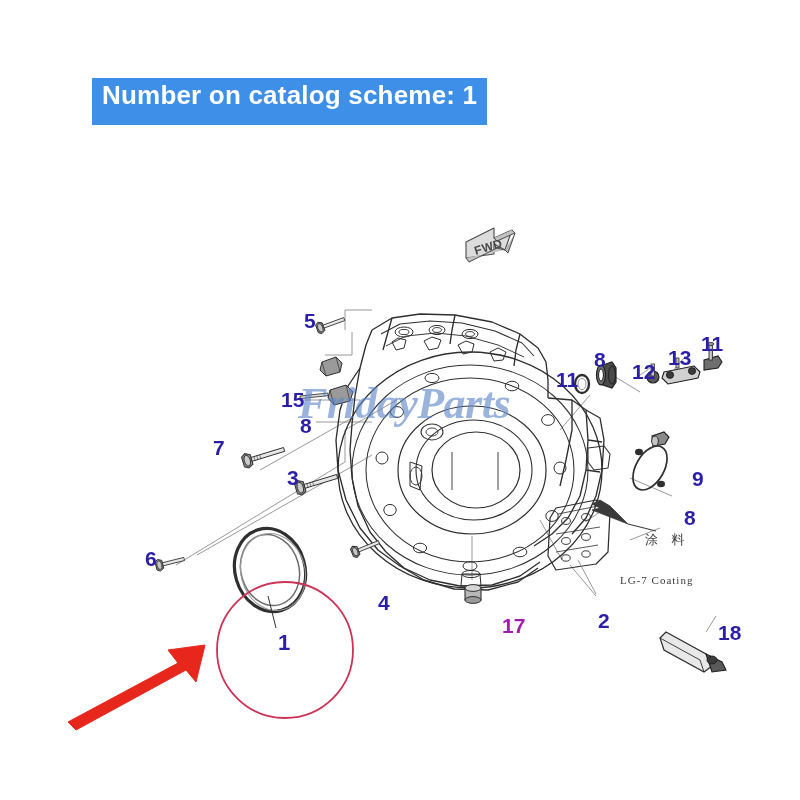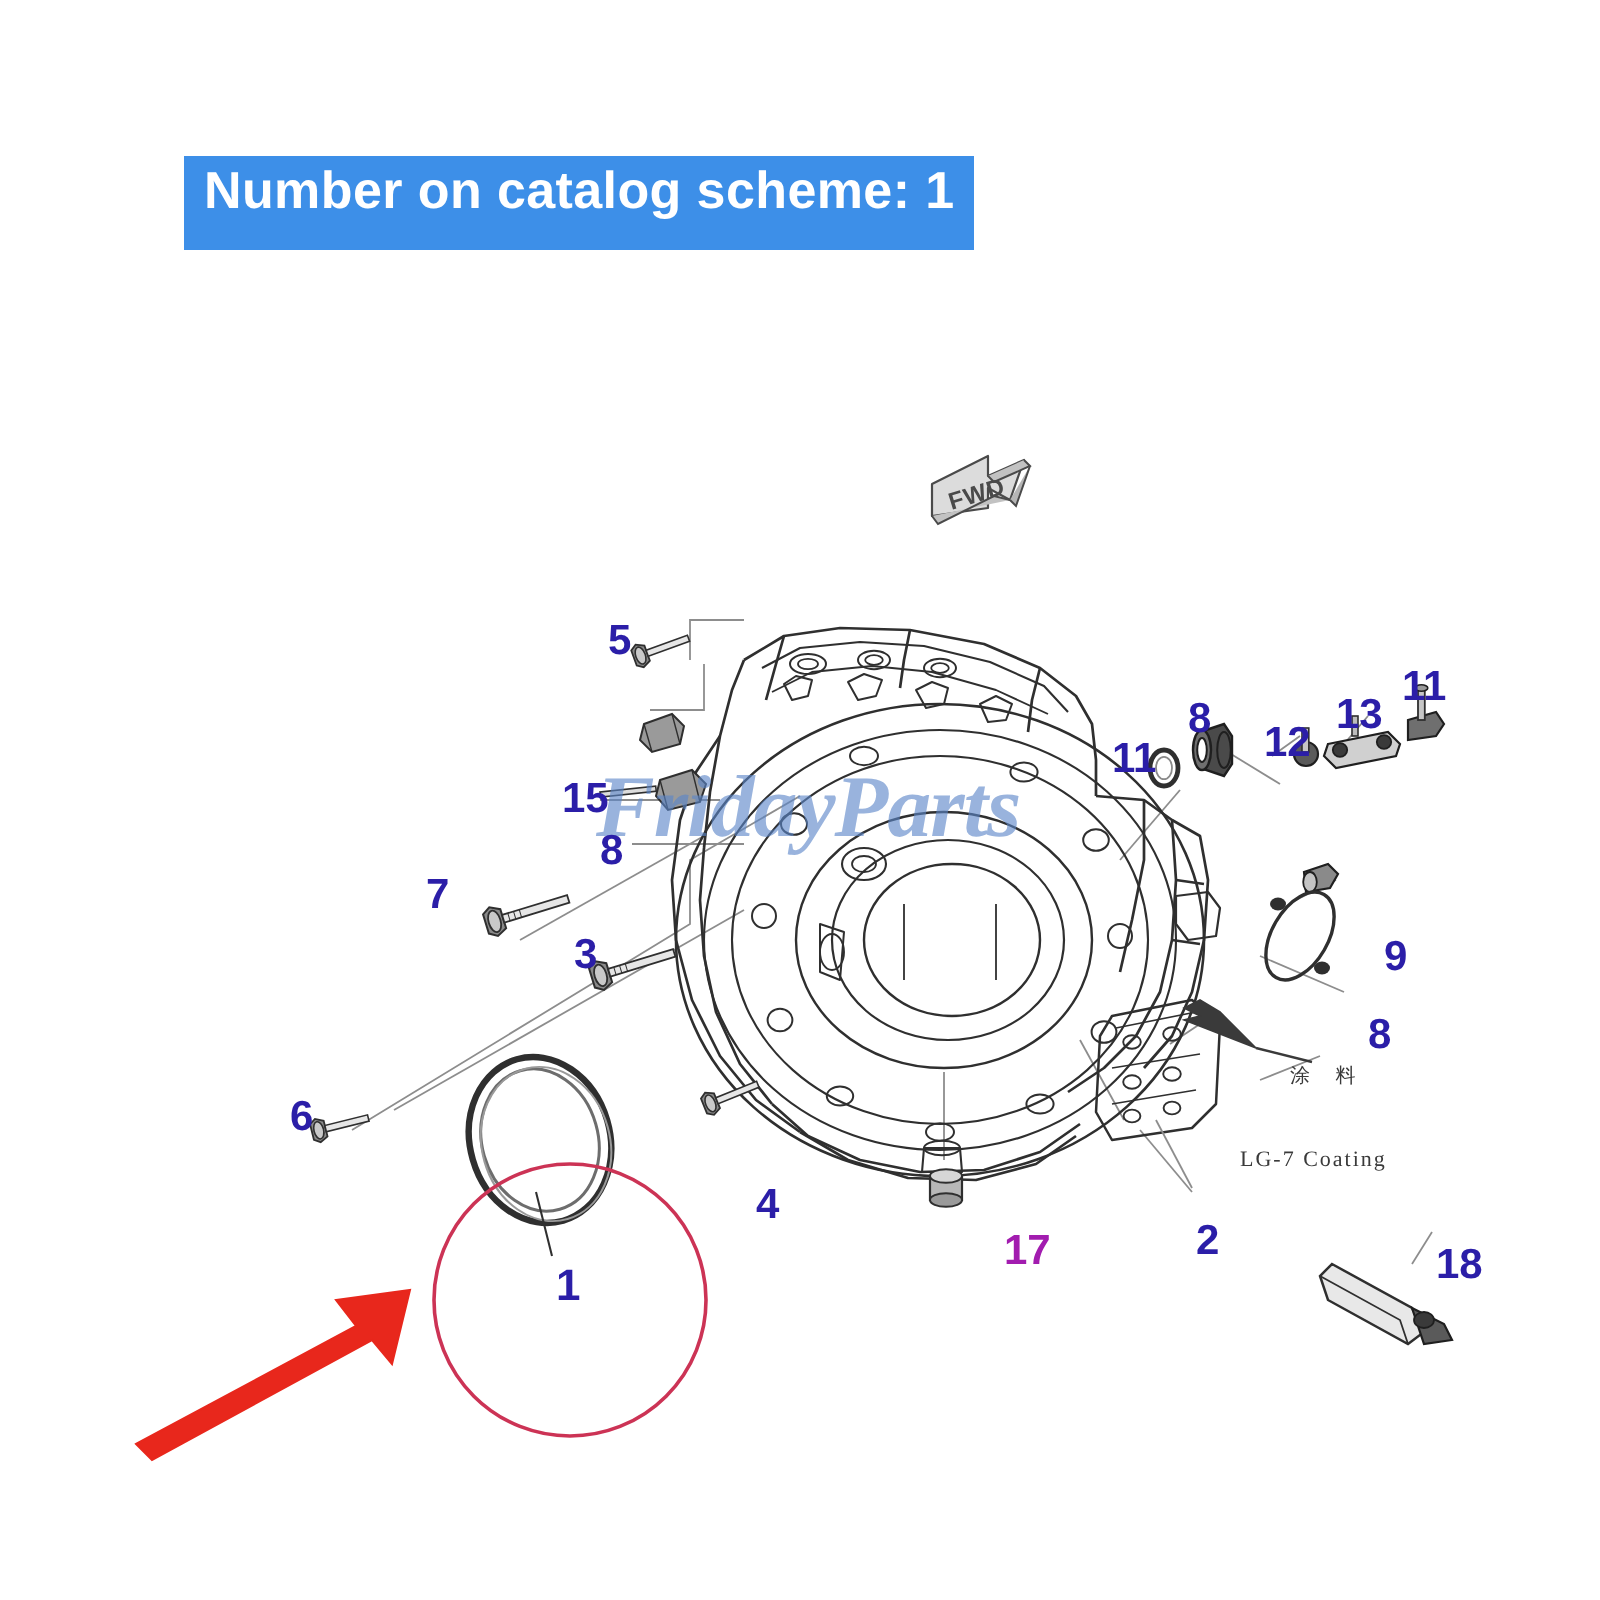--- a/index.html
+++ b/index.html
@@ -76,21 +76,21 @@
     font-family: Liberation Serif, serif;
     font-size: 11px;
     color: #3a3a3a;
     letter-spacing: 1px;
     white-space: nowrap;
   }
   #coating-cjk {
     position: absolute;
     left: 645px;
     top: 531px;
-    font-size: 10px;
+    font-size: 13px;
     color: #3a3a3a;
     letter-spacing: 5px;
     white-space: nowrap;
   }
 
   
   #fwd-text {
     position: absolute;
     left: 474px;
     top: 240px;

